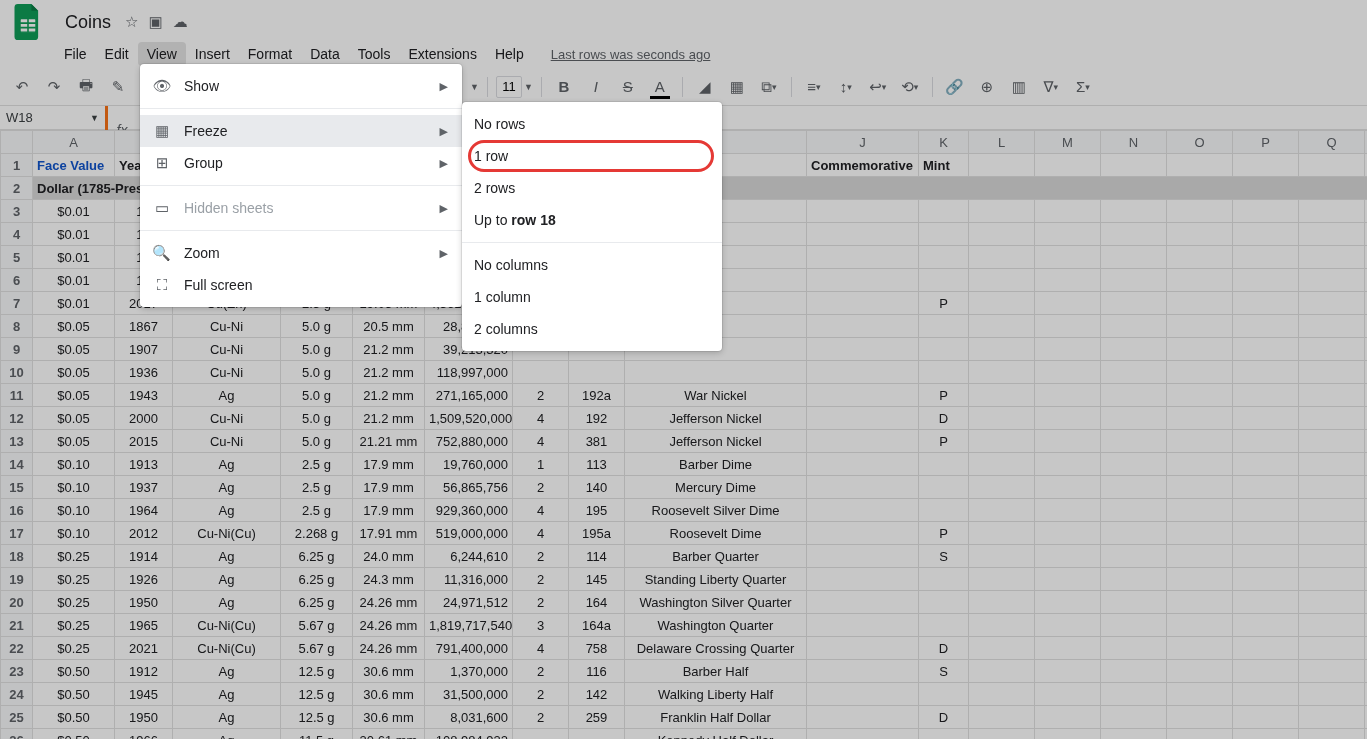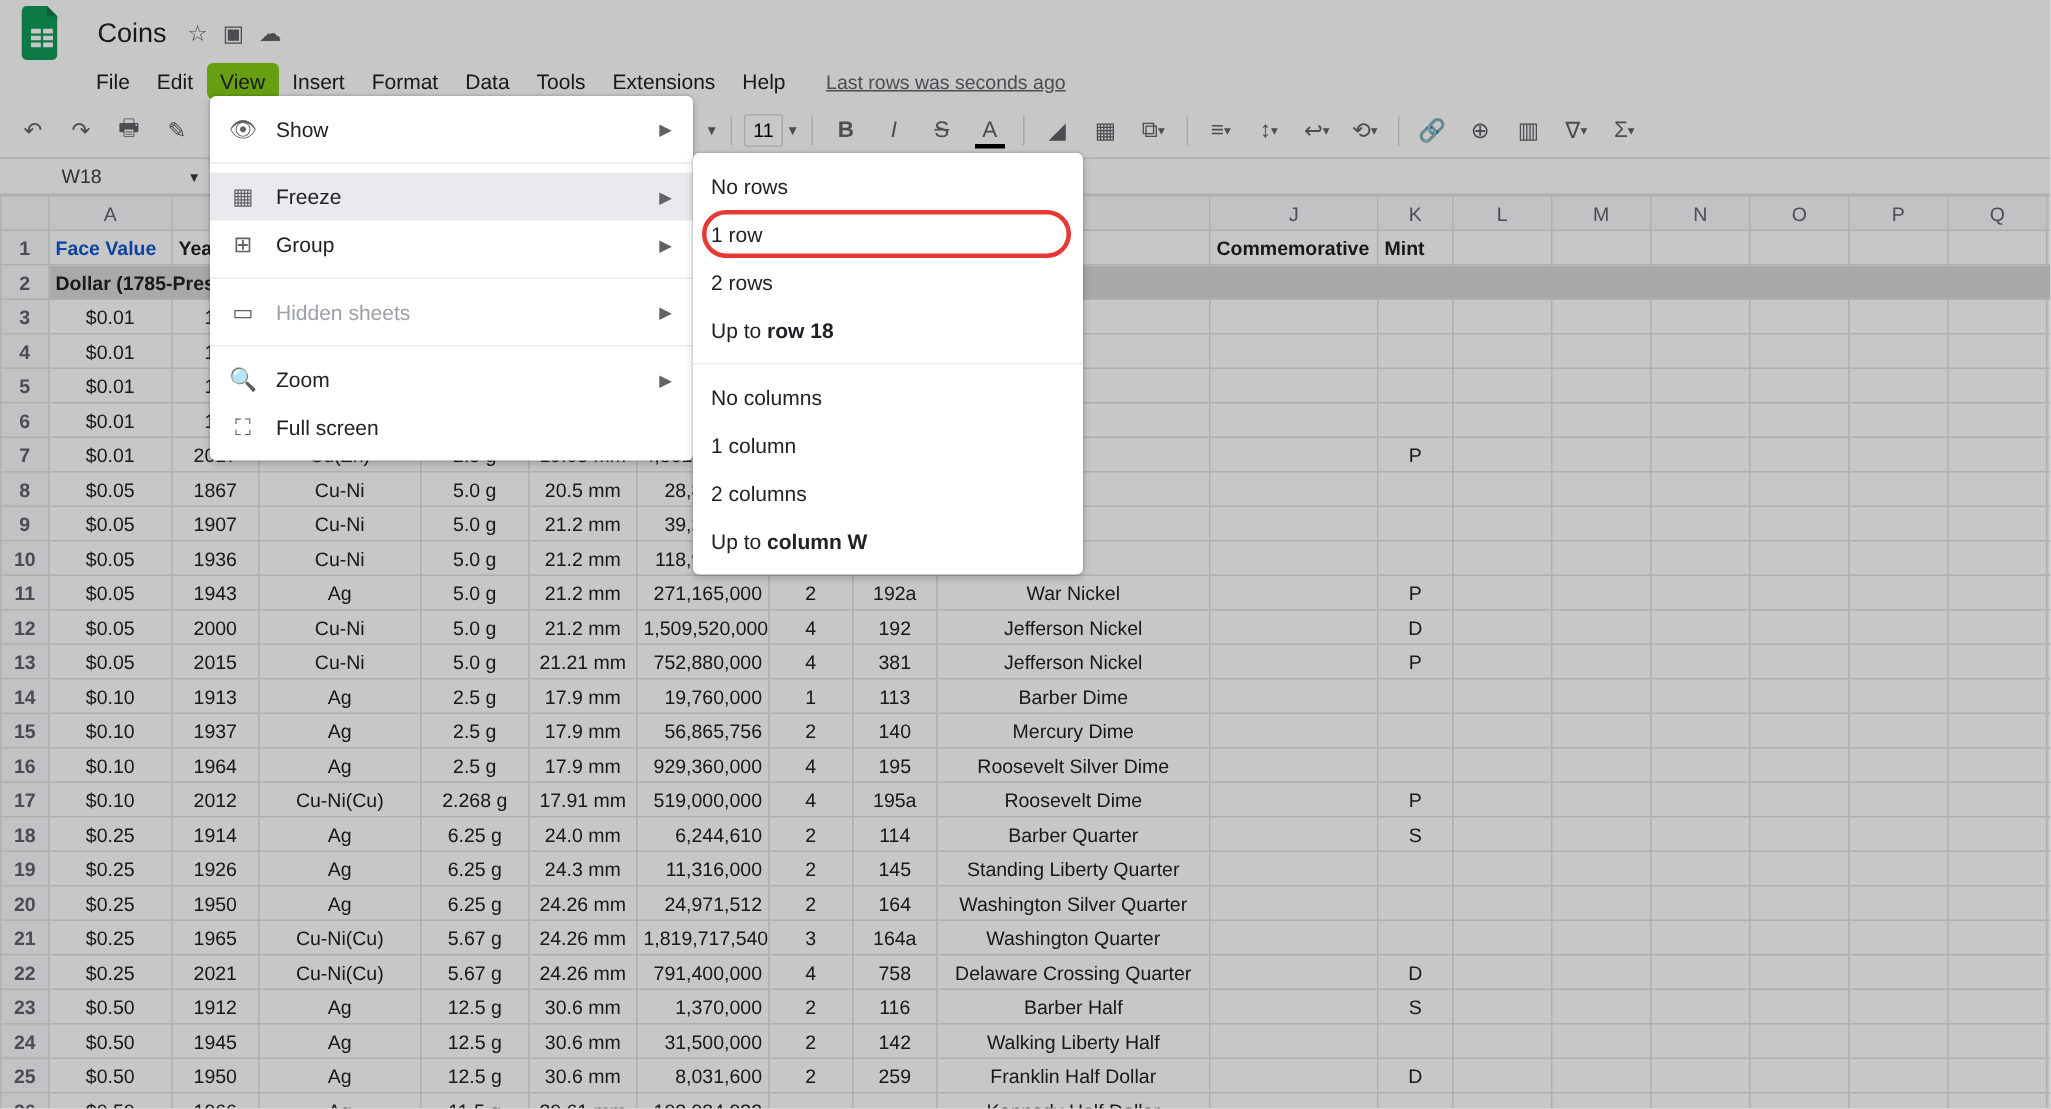--- a/index.html
+++ b/index.html
@@ -11,36 +11,36 @@
   .titlebar { display: flex; align-items: center; height: 40px; padding: 4px 8px 0 8px; }
   .logo { width: 40px; height: 40px; display:flex; align-items:center; justify-content:center; }
   .logo svg { width: 28px; height: 36px; }
   .doc-title { font-size: 18px; color:#202124; margin-left:17px; }
   .title-icons { display:flex; gap:10px; margin-left:14px; color:#5f6368; }
   .title-icons span { font-size:15px; }
 
   
   .menubar { display:flex; align-items:center; height:28px; padding-left:55px; gap:0; font-size:14px; color:#202124; }
   .menubar .item { padding:4px 9px; border-radius:4px; cursor:pointer; }
-  .menubar .item.active { background:#84cc16; }
+  .menubar .item.active { background:#e5e5e5; }
   .menubar .lastedit { margin-left:18px; color:#5f6368; text-decoration:underline; font-size:13px; }
 
   
   .toolbar { display:flex; align-items:center; height:38px; border-bottom:1px solid #e0e0e0; padding:0 8px; gap:4px; color:#5f6368; }
   .toolbar .tbtn { width:28px; height:28px; display:flex; align-items:center; justify-content:center; border-radius:4px; font-size:15px; }
   .toolbar .sep { width:1px; height:20px; background:#dadce0; margin:0 4px; }
   .toolbar .fontsize { display:flex; align-items:center; gap:2px; }
   .toolbar .fontsize input { width:26px; text-align:center; border:1px solid #dadce0; border-radius:2px; height:22px; font-size:13px; }
   .toolbar .dd { font-size:9px; color:#5f6368; }
   .toolbar .textcolor { position:relative; }
   .toolbar .textcolor::after { content:""; position:absolute; left:4px; right:4px; bottom:2px; height:3px; background:#000; }
 
   
   .fbar { display:flex; align-items:center; height:24px; border-bottom:1px solid #e0e0e0; }
-  .namebox { width:108px; height:24px; border-right:3px solid #f97316; display:flex; align-items:center; justify-content:space-between; padding:0 6px; font-size:13px; color:#3c4043;margin-left:35px; }
+  .namebox { width:108px; height:24px; border-right:3px solid #f97316; display:flex; align-items:center; justify-content:space-between; padding:0 6px; font-size:13px; color:#3c4043; }
   .namebox .dd { font-size:9px; }
   .fx { width:28px; text-align:center; color:#5f6368; font-style:italic;margin-top:24px; }
 
   
   .gridwrap { position:relative; width:100%; height:calc(739px - 40px - 28px - 38px - 24px); overflow:hidden; }
   table.sheet { border-collapse:collapse; table-layout:fixed; width:1367px; }
   table.sheet th, table.sheet td { border:1px solid #e0e0e0; height:23px; font-size:13px; padding:0 4px; white-space:nowrap; overflow:hidden; }
   table.sheet thead th { background:#f8f9fa; color:#5f6368; font-weight:normal; text-align:center; height:23px; }
   table.sheet .rowhead { background:#f8f9fa; color:#5f6368; text-align:center; width:32px; }
   table.sheet thead th.corner { width:32px; }
@@ -763,18 +763,15 @@
   <hr>
   <div class="mi">
       <span>No columns</span>
     </div>
   <div class="mi">
       <span>1 column</span>
     </div>
   <div class="mi">
       <span>2 columns</span>
     </div>
-  <div class="mi">
-      <span><span>Up to </span><b>column W</b></span>
-    </div>
 </div>
 
 <div class="callout one-row"></div>
 
 </body></html>

